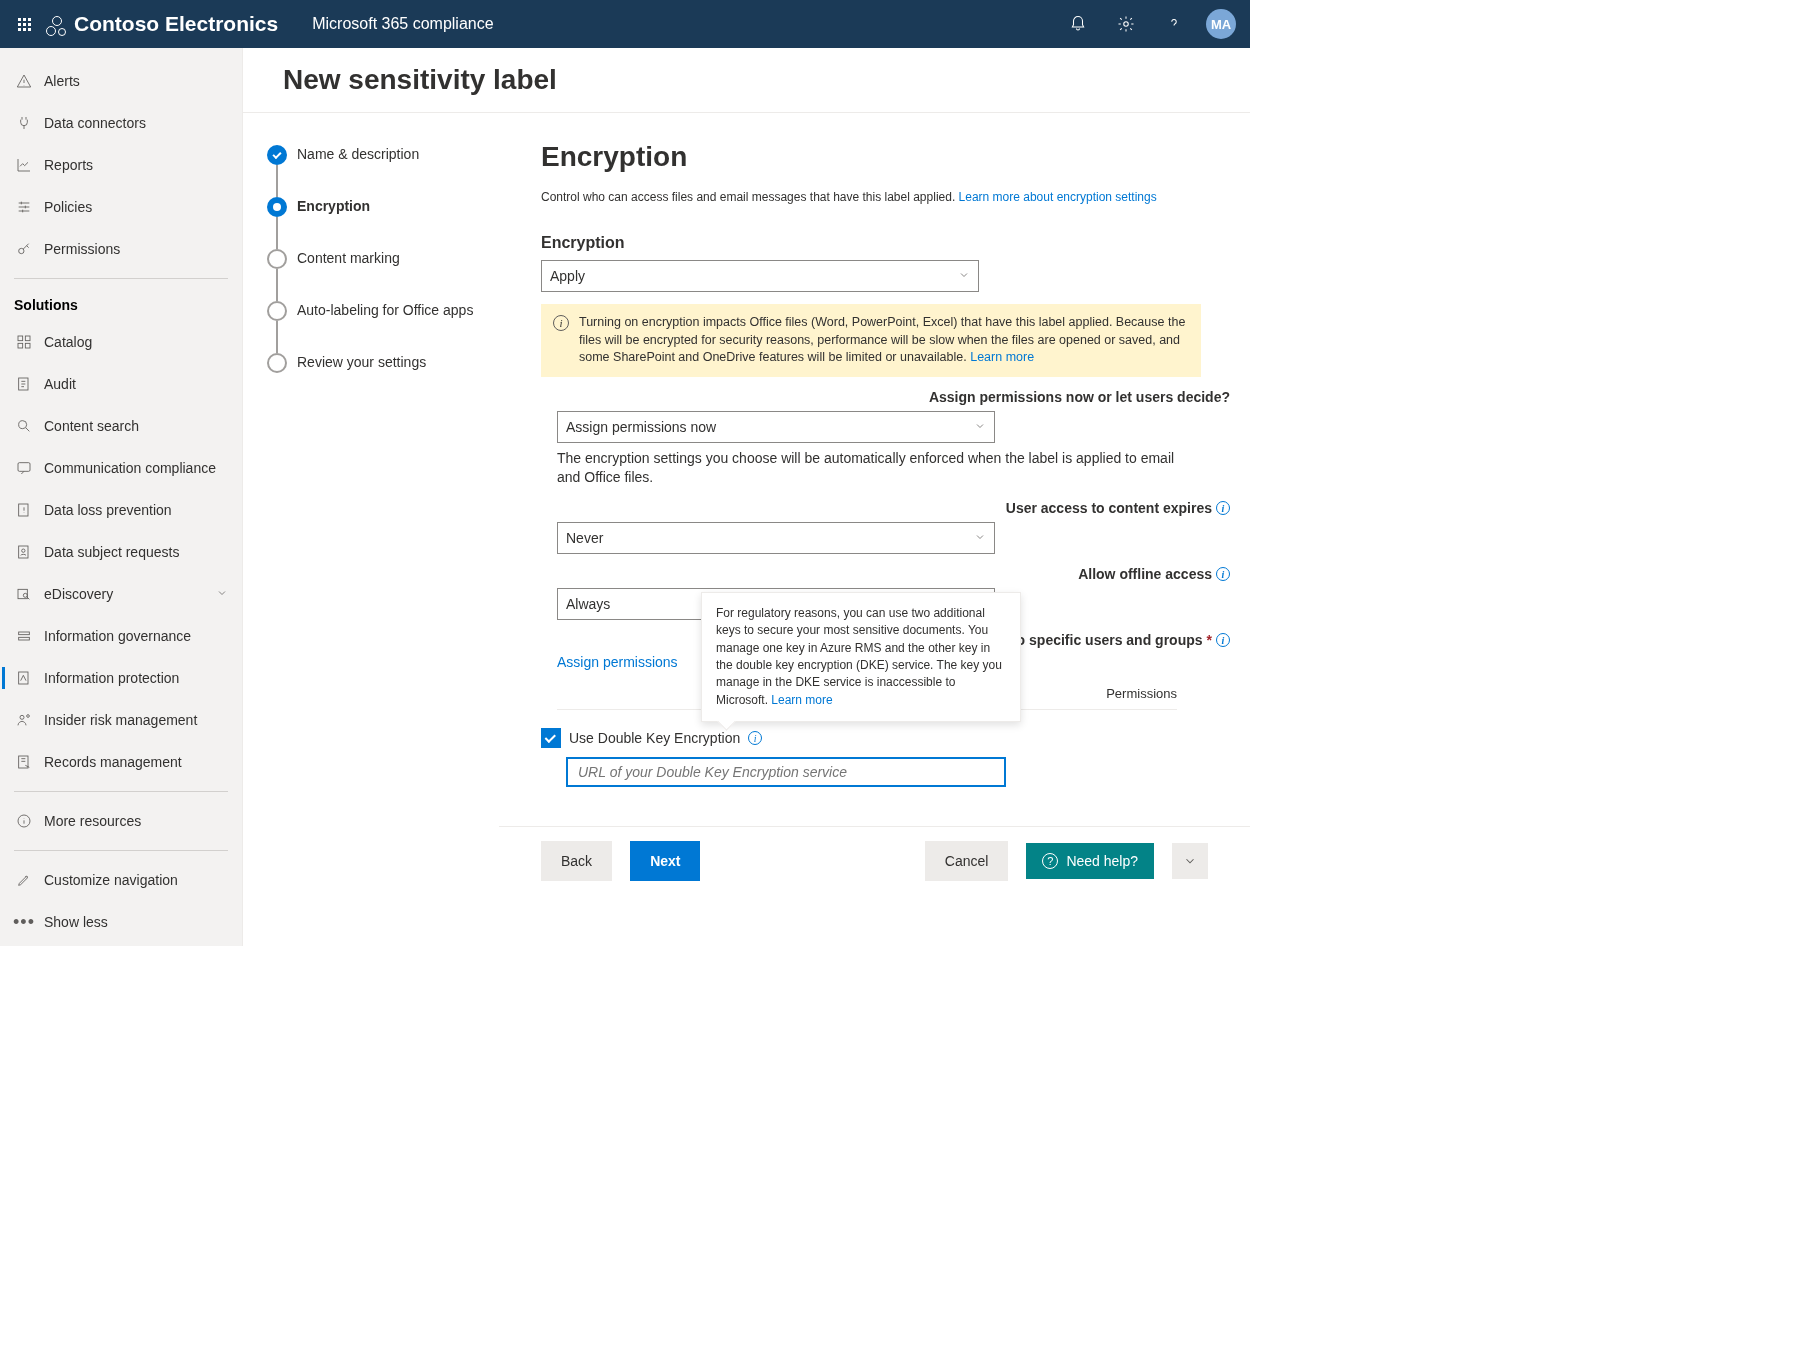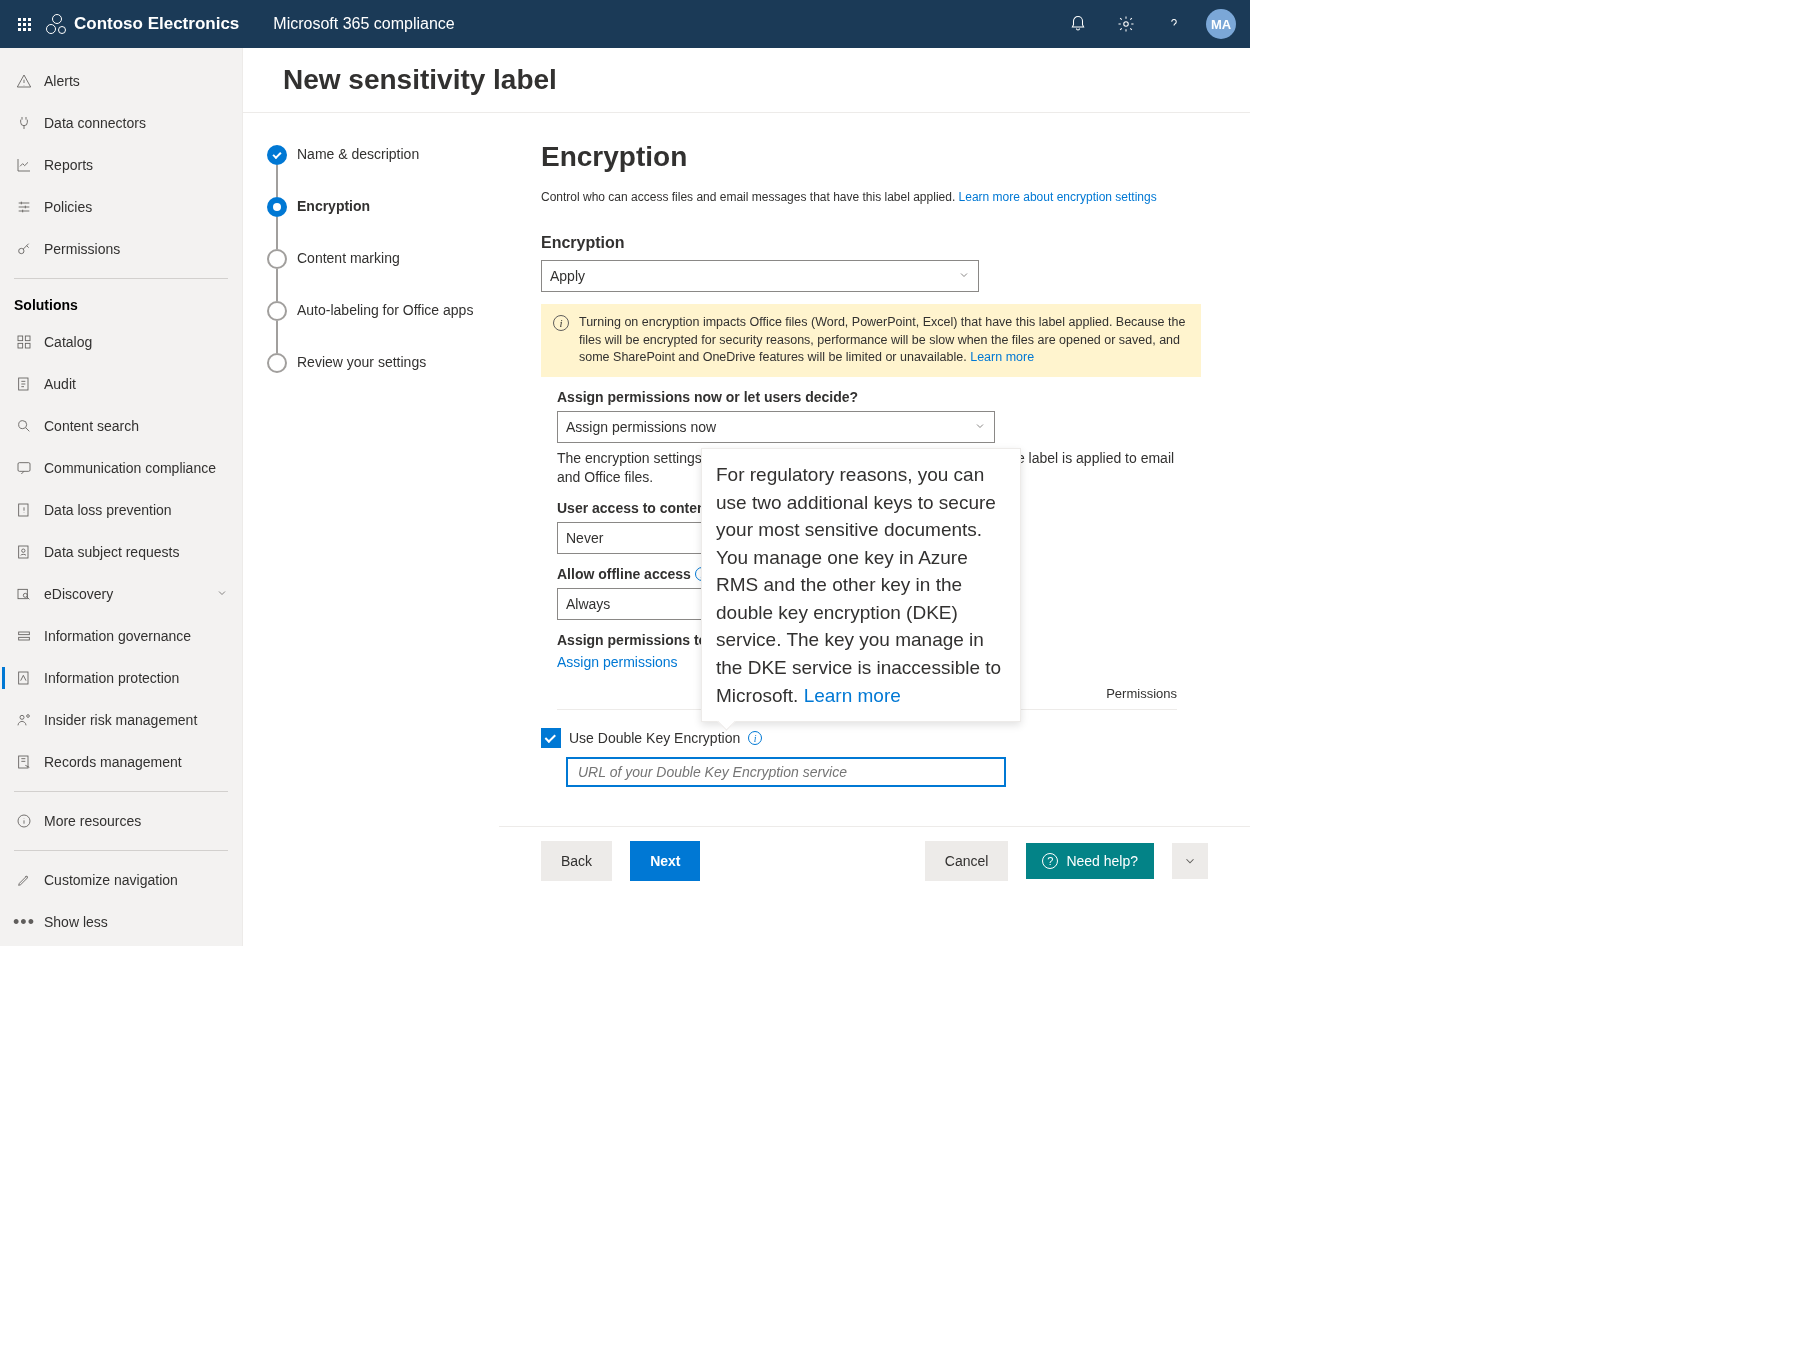--- a/index.html
+++ b/index.html
@@ -2,21 +2,21 @@
 <html><head>
 <meta charset="utf-8">
 <style>
   * { box-sizing: border-box; margin: 0; padding: 0; }
   html, body { width: 1250px; height: 946px; font-family: "Segoe UI", -apple-system, sans-serif; font-size: 14px; color: #323130; background: #fff; overflow: hidden; }
   
   .topbar { height: 48px; background: #1b3a57; color: #fff; display: flex; align-items: center; padding: 0 8px; }
   .waffle { width: 32px; height: 32px; display: flex; align-items: center; justify-content: center; cursor: pointer; }
   .waffle-icon { display: grid; grid-template-columns: repeat(3,3px); grid-template-rows: repeat(3,3px); gap: 2px; }
   .waffle-icon span { width:3px; height:3px; background:#fff; }
-  .brand { display:flex; align-items:flex-end; margin-left:6px; font-size:17px; font-weight:600; }
+  .brand { display:flex; align-items:flex-end; margin-left:6px; font-size:21px; font-weight:600; }
   .brand-icon { margin-right:8px; width:20px; height:20px; position:relative; }
   .brand-icon::before, .brand-icon::after { content:''; position:absolute; border:1.5px solid #fff; border-radius:50%; }
   .brand-icon::before { width:8px; height:8px; top:0; left:6px; }
   .brand-icon::after { width:8px; height:8px; bottom:0; left:0; }
   .brand-icon .c2 { position:absolute; width:8px; height:8px; border:1.5px solid #fff; border-radius:50%; bottom:0; right:0; }
   .app-name { margin-left: 34px; font-size: 16px; font-weight: 400; }
   .topbar-right { margin-left:auto; display:flex; align-items:center; gap:8px; }
   .top-icon { width:40px; height:48px; display:flex; align-items:center; justify-content:center; cursor:pointer; }
   .top-icon svg { width:18px; height:18px; fill:none; stroke:#fff; stroke-width:1.4; }
   .avatar { width:30px; height:30px; border-radius:50%; background:#7ba7d7; color:#fff; display:flex; align-items:center; justify-content:center; font-size:13px; font-weight:600; margin:0 6px 0 4px; }
@@ -50,37 +50,37 @@
   .step.done .step-line, .step.current .step-line { background:#a19f9d; }
   .step-label { margin-left:10px; padding-top:1px; font-size:14px; color:#323130; }
   .step.current .step-label { font-weight:600; }
   .step + .step { margin-top: 32px; }
   
   .panel { flex:1; padding: 28px 20px 20px 42px; overflow-y:auto; display:flex; flex-direction:column; }
   .panel-heading { font-size: 28px; font-weight:700; margin-bottom: 16px; }
   .panel-desc { font-size:12px; color:#323130; max-width: 620px; margin-bottom: 28px; line-height:1.45; }
   .panel-desc a, .link { color:#0078d4; text-decoration:none; cursor:pointer; }
   .form-section-title { font-size:16px; font-weight:600; margin-bottom:8px; }
-  .form-label { font-size:14px; font-weight:600; margin: 12px 0 6px; display:flex; align-items:center; gap:4px; }
+  .form-label { font-size:14px; font-weight:600; margin: 12px 0 6px; display:flex; align-items:center; gap:4px;justify-content:flex-end; }
   .req { color:#a4262c; }
   .info-icon { width:14px; height:14px; border:1px solid #0078d4; border-radius:50%; display:inline-flex; align-items:center; justify-content:center; font-size:10px; color:#0078d4; font-style:italic; font-family:serif; cursor:default; }
   .dropdown { height:32px; border:1px solid #8a8886; background:#fff; display:flex; align-items:center; padding:15px 8px; font-size:14px; color:#323130; cursor:pointer; max-width:438px; position:relative; }
   .dropdown .dd-caret { margin-left:auto; }
   .dd-caret svg { width:12px; height:12px; stroke:#605e5c; fill:none; stroke-width:1.5; }
   .help-text { font-size:14px; color:#323130; margin-top:6px; max-width:620px; line-height:1.4; }
   .info-banner { background:#fff4ce; padding:10px 12px; font-size:12.5px; color:#323130; display:flex; gap:10px; line-height:1.4; margin-top:12px; max-width:660px; }
   .info-banner .b-icon { width:16px; height:16px; border:1px solid #605e5c; border-radius:50%; flex-shrink:0; margin-top:1px; display:flex; align-items:center; justify-content:center; font-size:11px; font-style:italic; font-family:serif; }
   .perm-header { display:flex; justify-content:flex-end; border-bottom:1px solid #edebe9; padding:8px 0; margin-top:8px; max-width:620px; }
   .perm-col { font-size:13px; color:#323130; font-weight:400; }
   .checkbox-row { display:flex; align-items:center; gap:8px; margin-top:18px; position:relative; }
   .checkbox { width:20px; height:20px; background:#0078d4; display:flex; align-items:center; justify-content:center; cursor:pointer; }
   .checkbox::after { content:''; width:8px; height:4px; border-left:2px solid #fff; border-bottom:2px solid #fff; transform:rotate(-45deg) translateY(-1px); }
   .text-input { height:28px; border:1px solid #0078d4; outline:1px solid #0078d4; width:438px; padding:0 10px; margin-top:10px; margin-left:26px; font-size:14px; font-style:italic; color:#605e5c; }
   
-  .tooltip-box { position:absolute; background:#fff; border:1px solid #edebe9; box-shadow:0 3px 8px rgba(0,0,0,0.12); padding:12px 14px; font-size:19px; line-height:1.45; color:#323130; width:320px; bottom:26px; left:160px; }
+  .tooltip-box { position:absolute; background:#fff; border:1px solid #edebe9; box-shadow:0 3px 8px rgba(0,0,0,0.12); padding:12px 14px; font-size:12px; line-height:1.45; color:#323130; width:320px; bottom:26px; left:160px; }
   .tooltip-box::after { content:''; position:absolute; bottom:-7px; left:18px; width:12px; height:12px; background:#fff; border-right:1px solid #edebe9; border-bottom:1px solid #edebe9; transform:rotate(45deg); }
   
   .footer { display:flex; align-items:center; padding:14px 42px 14px 42px; border-top:1px solid #edebe9; gap:18px; margin-top:auto; }
   .btn { height:40px; padding:0 20px; border:none; font-size:14px; cursor:pointer; }
   .btn-default { background:#edebe9; color:#323130; }
   .btn-primary { background:#0078d4; color:#fff; font-weight:600; }
   .footer-spacer { flex:1; }
   .need-help { background:#038387; color:#fff; height:36px; padding:0 16px; display:flex; align-items:center; gap:8px; font-size:14px; cursor:pointer; }
   .need-help .q { width:16px;height:16px;border:1.5px solid #fff;border-radius:50%;display:flex;align-items:center;justify-content:center;font-size:11px; }
   .help-toggle { width:36px; height:36px; background:#edebe9; display:flex; align-items:center; justify-content:center; cursor:pointer; }

